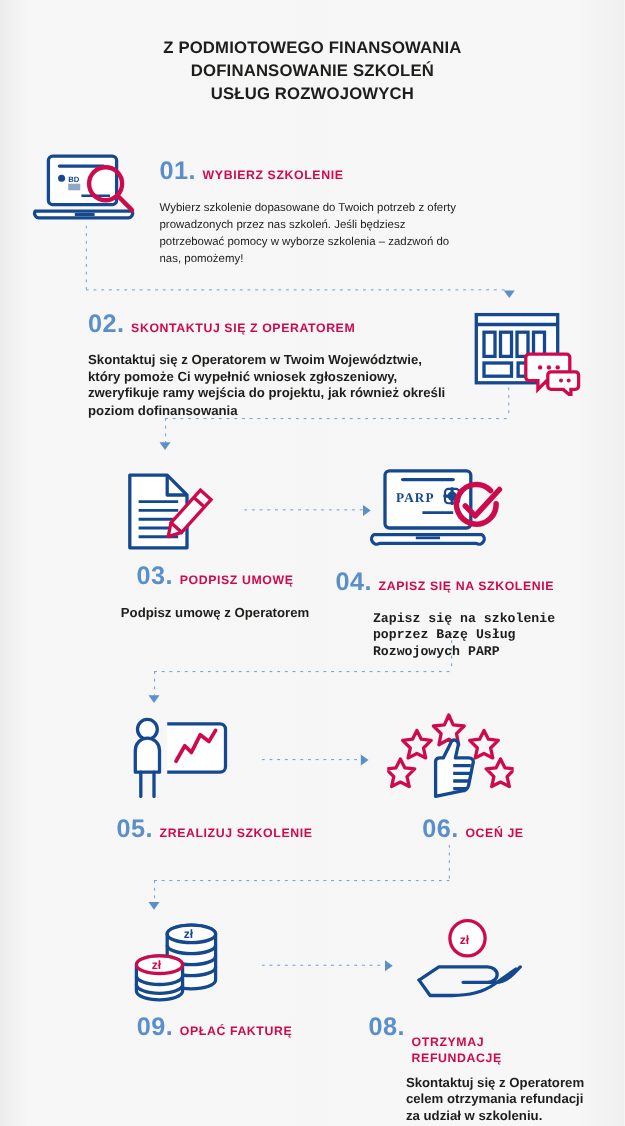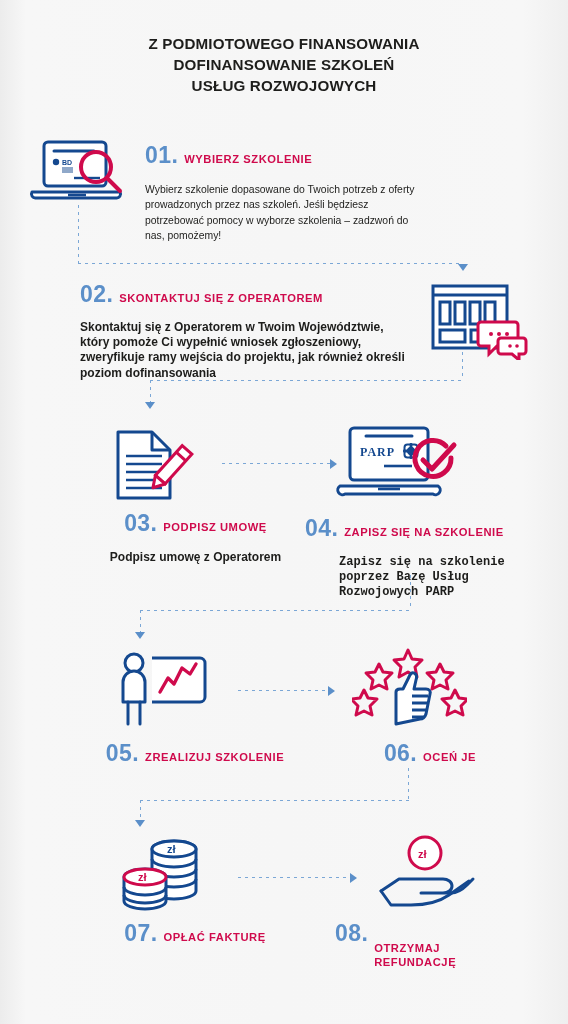--- a/index.html
+++ b/index.html
@@ -263,31 +263,32 @@
         <path d="M14 44 a21 8 0 1 1 42 0 v24 a21 8 0 1 1 -42 0 z"></path>
         <path d="M14 54 a21 8 0 0 0 42 0" fill="none"></path>
         <path d="M14 62 a21 8 0 0 0 42 0" fill="none"></path>
       </g>
       <ellipse cx="35" cy="44" rx="21" ry="8" fill="#fff" stroke="#cf0a4c" stroke-width="3"></ellipse>
       <text x="28" y="48" font-family="Liberation Sans, sans-serif" font-size="11" font-weight="bold" fill="#cf0a4c">zł</text>
     </svg>
   </div>
   <div class="step" style="left:90px; top:920px; width:210px;">
     <div class="headline" style="text-align:center;">
-      <span class="num">07.</span><span class="lab">OPŁAĆ FAKTURĘ</span>
+      <span class="num">09.</span><span class="lab">OPŁAĆ FAKTURĘ</span>
     </div>
   </div>
 
   <div class="icon" style="left:375px; top:833px; width:120px; height:82px;">
     <svg width="120" height="82" viewBox="0 0 120 82">
       <circle cx="50" cy="20" r="16" fill="#fff" stroke="#cf0a4c" stroke-width="3"></circle>
       <text x="43" y="25" font-family="Liberation Sans, sans-serif" font-size="11" font-weight="bold" fill="#cf0a4c">zł</text>
       <path d="M6 58 l18 -12 h44 c5 0 9 3 9 7 c0 4 -4 7 -9 7 h-22 l30 0 c6 0 11 -3 16 -8 l6 -6" fill="none" stroke="#14488f" stroke-width="3" stroke-linecap="round" stroke-linejoin="round"></path>
       <path d="M6 58 l10 14 h20 c14 0 28 -3 38 -10 l20 -14" fill="none" stroke="#14488f" stroke-width="3" stroke-linecap="round" stroke-linejoin="round"></path>
     </svg>
   </div>
   <div class="step" style="left:335px; top:920px; width:210px;">
     <div class="headline">
       <span class="num">08.</span><span class="lab two-line" style="width:120px;">OTRZYMAJ REFUNDACJĘ</span>
     </div>
+    <div class="body bold" style="margin-top:8px; margin-left:34px; width:165px;">Skontaktuj się z Operatorem celem otrzymania refundacji za udział w szkoleniu.</div>
   </div>
 
 </div>
 
 </body></html>

